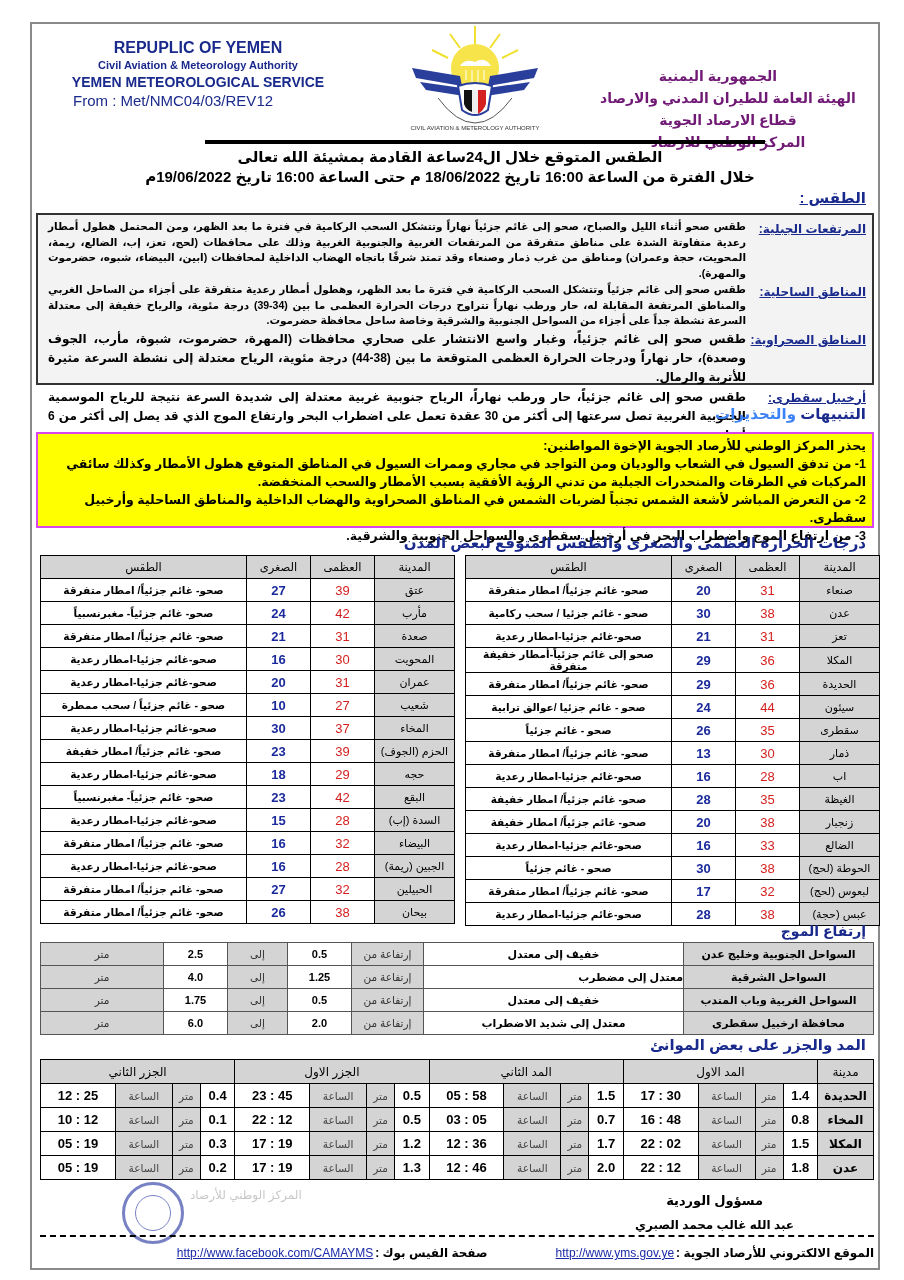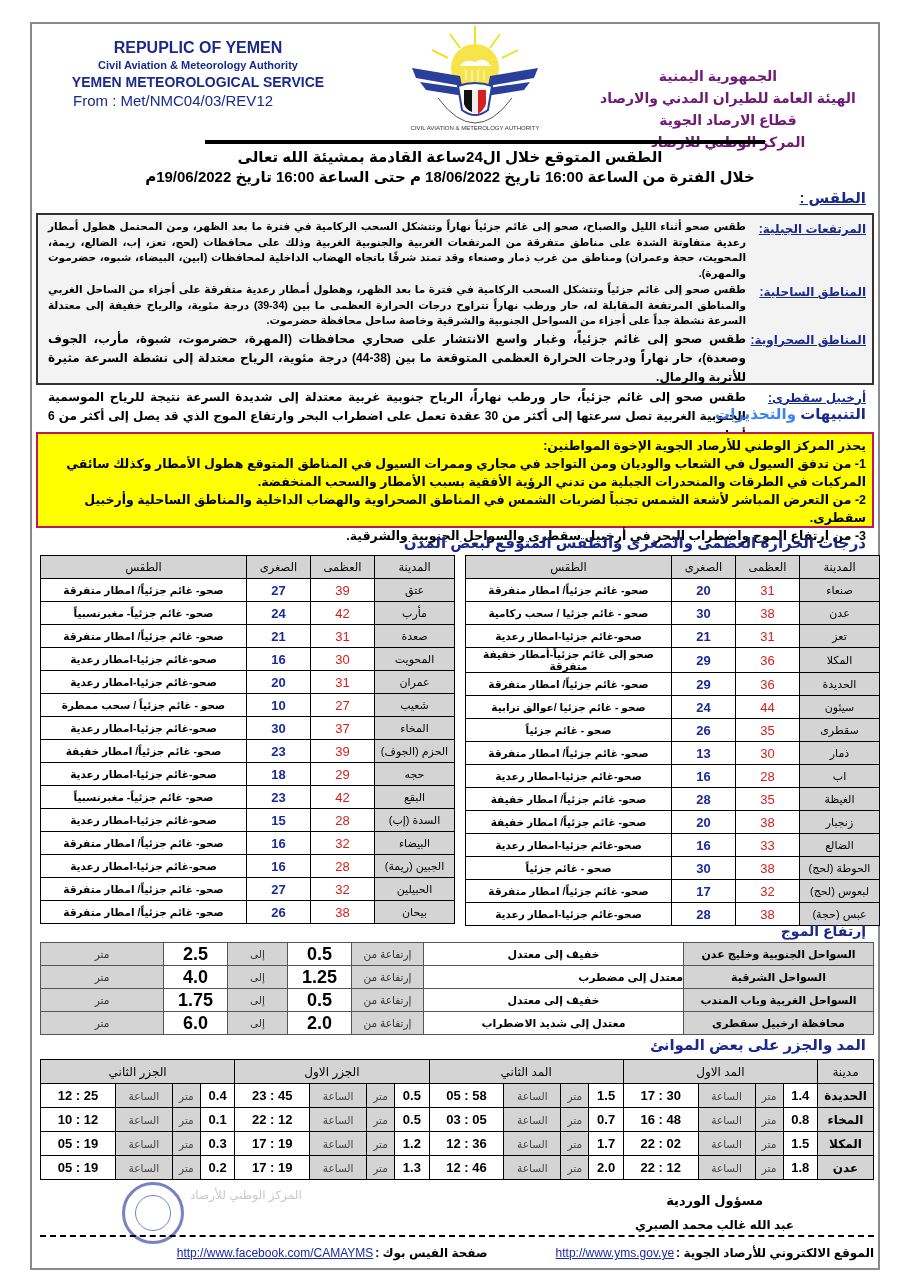--- a/index.html
+++ b/index.html
@@ -28,41 +28,41 @@
   .wbox { position: absolute; left: 36px; top: 213px; width: 838px; height: 172px; border: 2px solid #333; background: #f3f3f3; direction: rtl; padding: 4px 6px 2px 10px; }
   .wrow { display: flex; align-items: flex-start; margin-bottom: 1px; }
   .wlabel { flex: 0 0 120px; color: #1a2a8c; text-decoration: underline; font-weight: bold; font-size: 12px; line-height: 17px; padding-top: 2px; }
   .wtext { flex: 1; font-size: 10.5px; line-height: 15.5px; text-align: justify; font-weight: bold; }
   .wtext.big { font-size: 12px; line-height: 19px; }
 
   .sec-warn { position: absolute; right: 38px; top: 405px; direction: rtl; font-weight: bold; font-size: 15px; }
   .sec-warn .b { color: #1a2a8c; }
   .sec-warn .r { color: #3b82f6; }
 
-  .ybox { position: absolute; left: 36px; top: 432px; width: 838px; height: 96px; border: 2px solid #be185d; background: #ffff00; direction: rtl; padding: 3px 6px; font-weight: bold; font-size: 12.5px; line-height: 18px; }
+  .ybox { position: absolute; left: 36px; top: 432px; width: 838px; height: 96px; border: 2px solid #d946ef; background: #ffff00; direction: rtl; padding: 3px 6px; font-weight: bold; font-size: 12.5px; line-height: 18px; }
 
   .sec-temp { position: absolute; right: 38px; top: 534px; direction: rtl; color: #1a2a8c; font-weight: bold; font-size: 15px; }
 
   table { border-collapse: collapse; direction: rtl; }
   .ttable { position: absolute; top: 555px; width: 415px; }
   .ttable.right { left: 465px; }
   .ttable.left { left: 40px; }
   .ttable td, .ttable th { border: 1px solid #000; height: 23px; font-size: 11px; text-align: center; }
   .ttable th { background: #d4d4d4; font-weight: normal; font-size: 11.5px; }
   .ttable td.city { background: #d4d4d4; width: 80px; }
   .ttable td.max { color: #d42020; font-weight: normal; font-size: 13px; width: 64px; }
   .ttable td.min { color: #1a2a9c; font-weight: bold; font-size: 13px; width: 64px; }
   .ttable td.wx { font-weight: bold; font-size: 10.5px; }
 
   .sec-wave { position: absolute; right: 38px; top: 923px; direction: rtl; color: #1a2a8c; font-weight: bold; font-size: 14px; }
   .wvtable { position: absolute; left: 40px; top: 942px; width: 834px; }
   .wvtable td { border: 1px solid #555; height: 23px; font-size: 11px; text-align: center; font-weight: bold; }
   .wvtable td.gray { background: #d4d4d4; }
   .wvtable td.lbl { font-weight: normal; color: #333; font-size: 10.5px; }
-  .wvtable td.num { font-size: 18px; }
+  .wvtable td.num { font-size: 11px; }
 
   .sec-tide { position: absolute; right: 38px; top: 1036px; direction: rtl; color: #1a2a8c; font-weight: bold; font-size: 15px; }
   .tdtable { position: absolute; left: 40px; top: 1059px; width: 834px; }
   .tdtable td, .tdtable th { border: 1px solid #000; height: 24px; font-size: 11px; text-align: center; }
   .tdtable th { background: #d4d4d4; font-weight: normal; font-size: 12px; }
   .tdtable td.gray { background: #d4d4d4; color: #444; font-size: 10.5px; }
   .tdtable td.city { background: #d4d4d4; font-weight: bold; font-size: 12px; }
   .tdtable td.val { font-weight: bold; font-size: 13px; }
 
   .footer-sig { position: absolute; right: 110px; top: 1190px; direction: rtl; text-align: center; font-weight: bold; }

